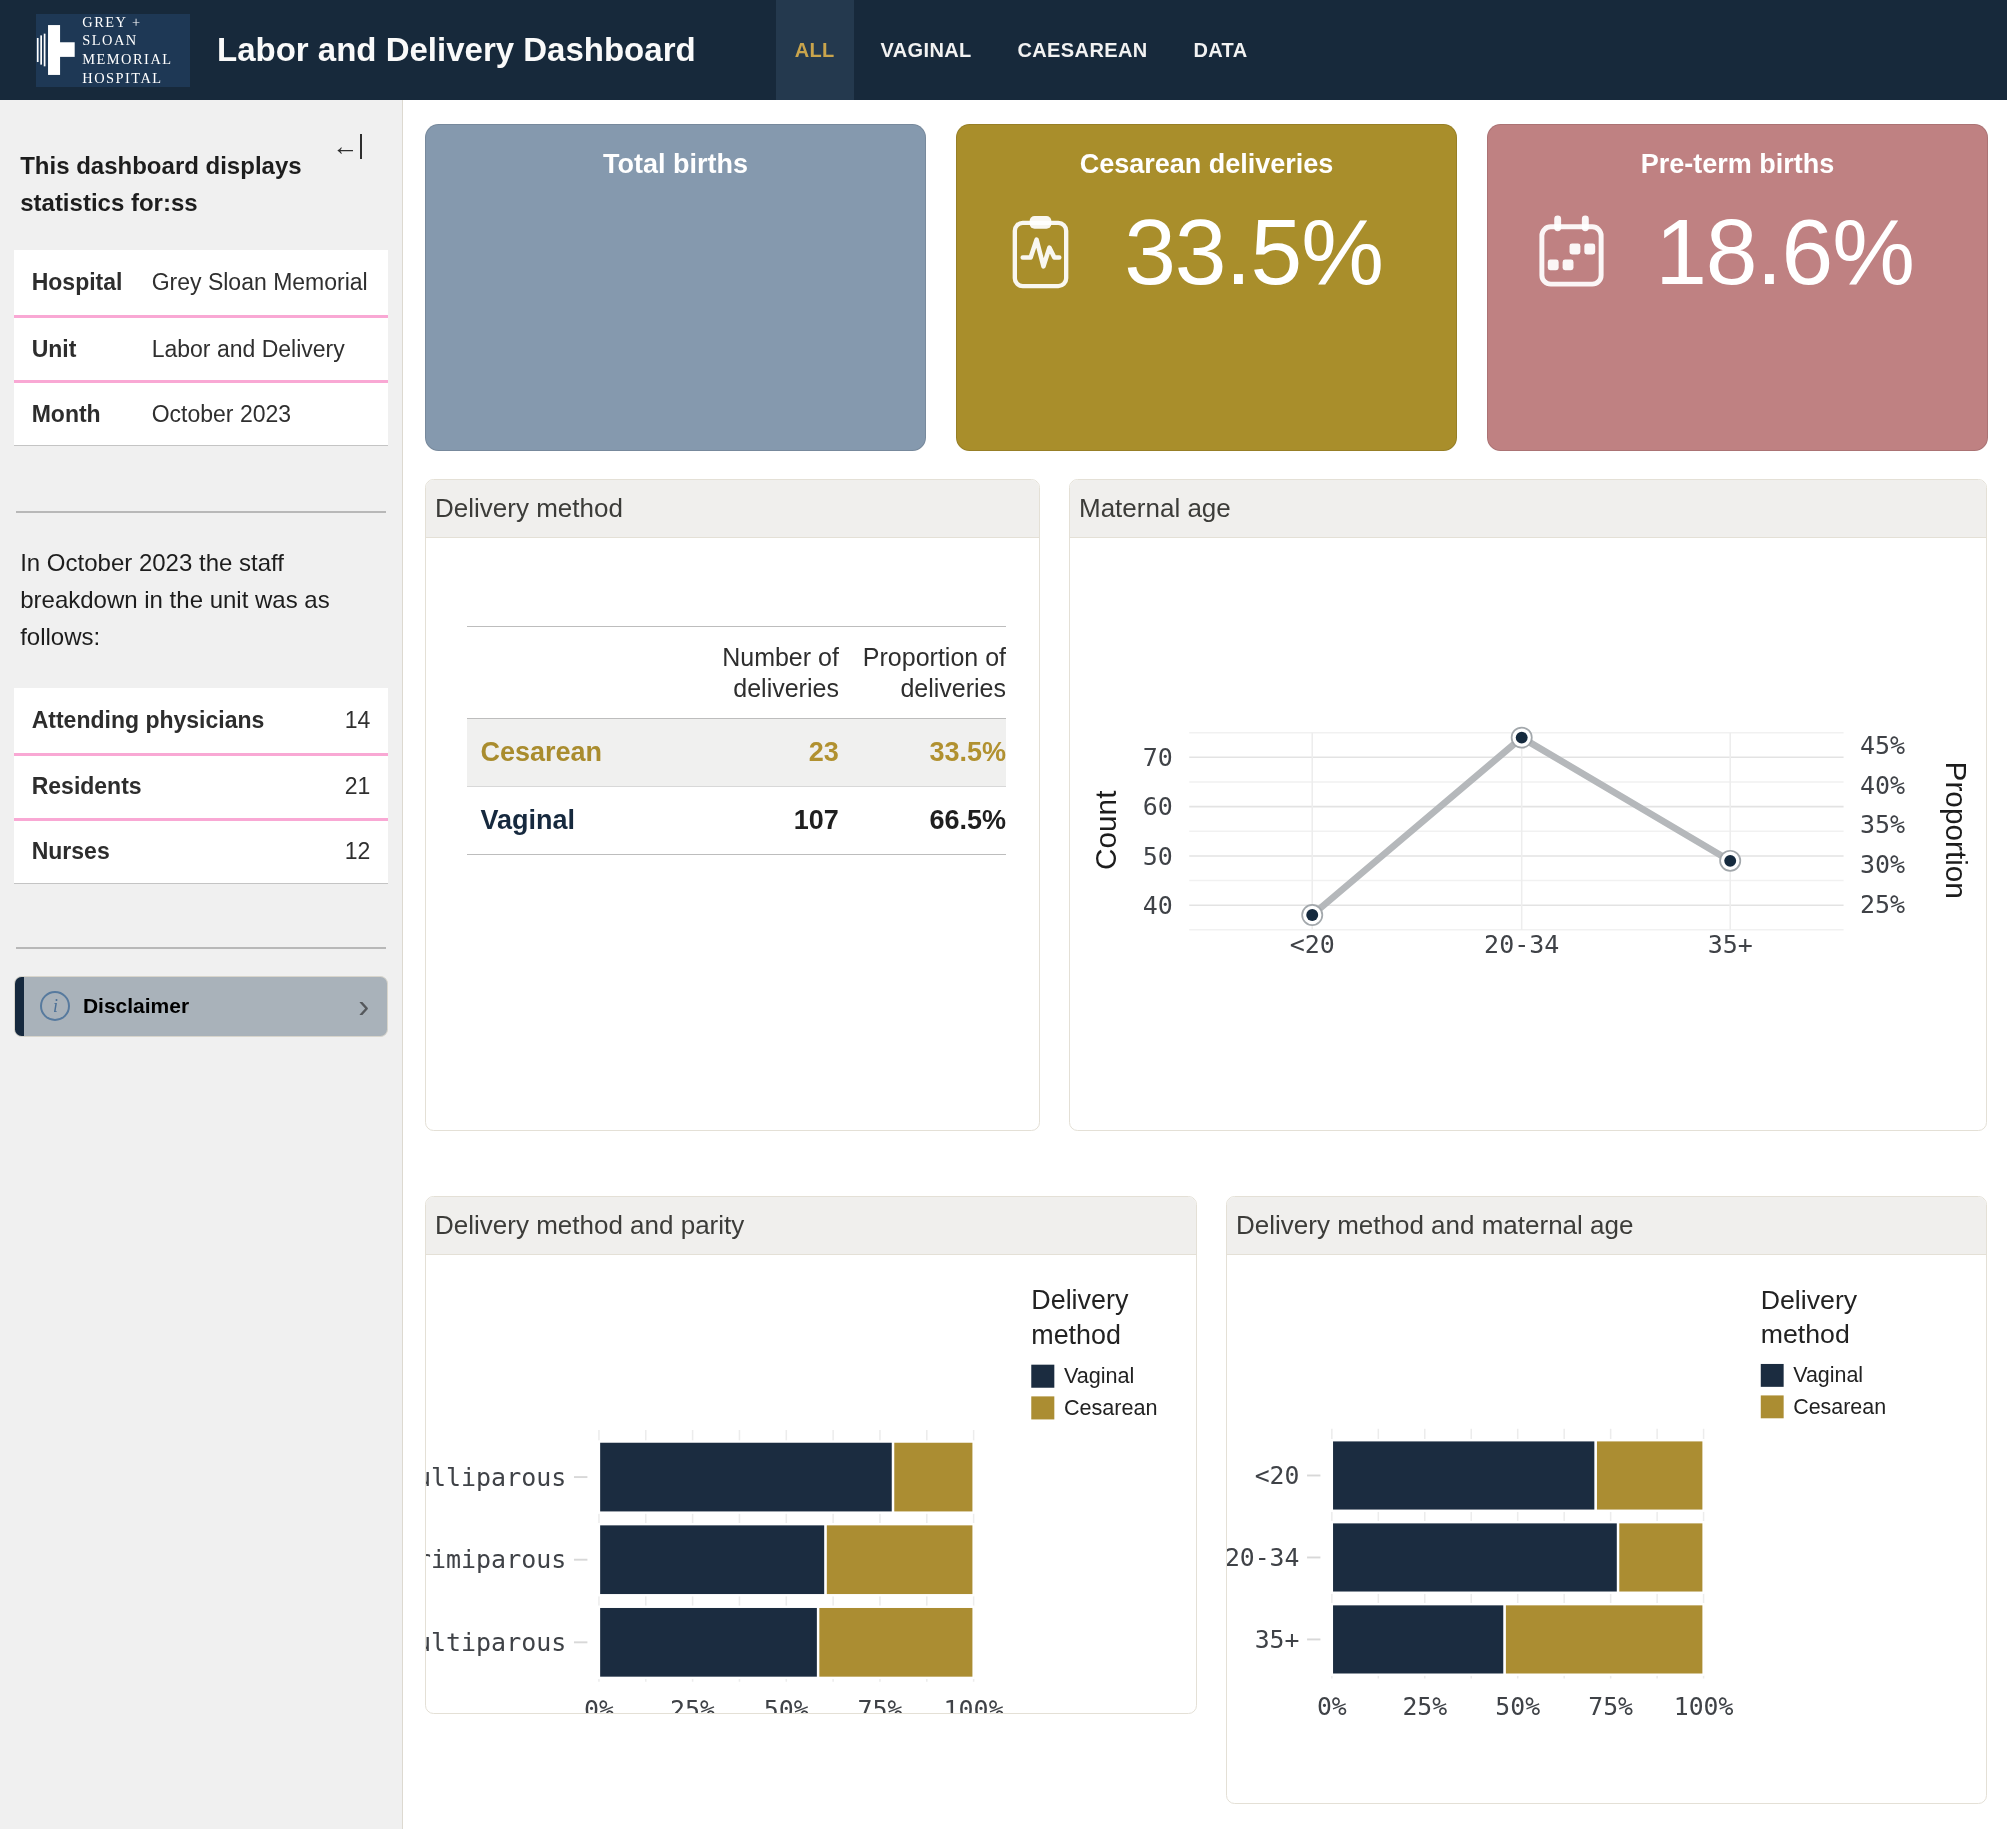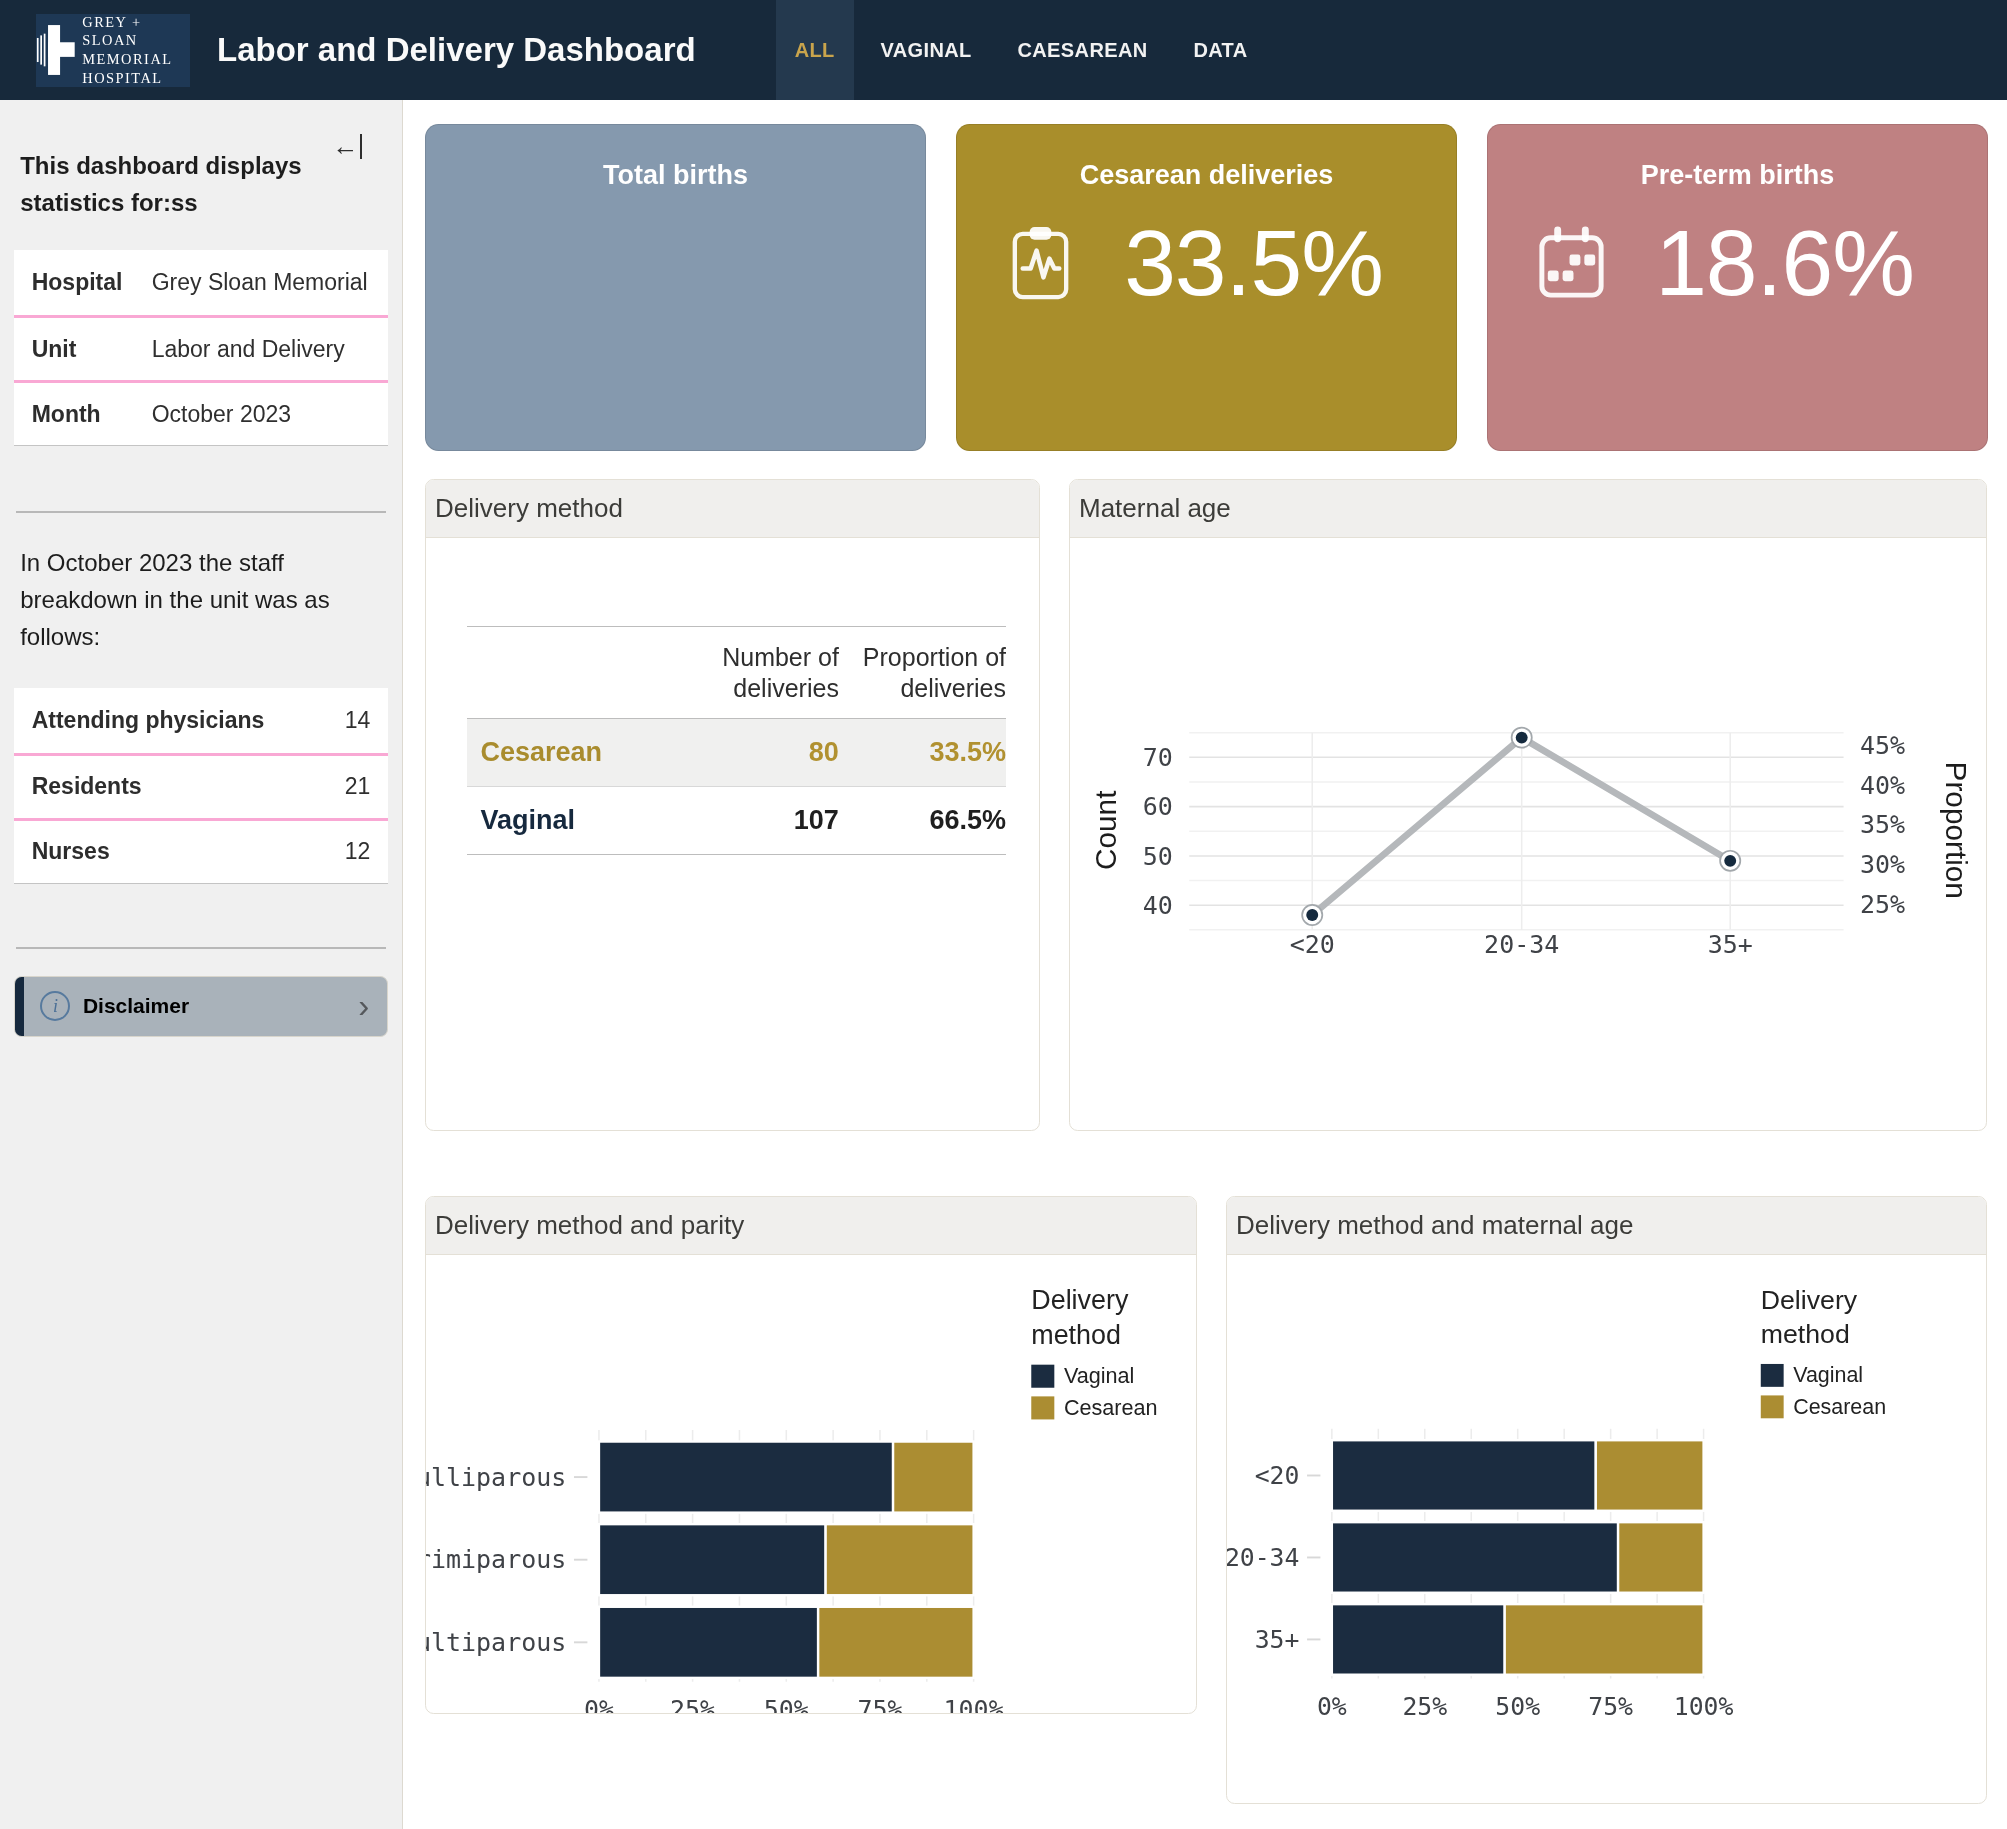--- a/index.html
+++ b/index.html
@@ -48,21 +48,21 @@
   .info-circle { width:30px; height:30px; border:2.4px solid #577a9e; border-radius:50%;
                  color:#4a6f96; font-family:"Liberation Serif", serif; font-style:italic;
                  font-size:18px; display:flex; align-items:center; justify-content:center;
                  margin-left:25px; flex:none; }
   .disclaimer .txt { font-size:21px; font-weight:700; color:#000000; margin-left:12.5px; }
   .disclaimer .chev { margin-left:auto; margin-right:17.3px; font-size:33px; color:#55585c; }
   
   .main { flex:1; background:#fff; padding:24px 0 0 22px; }
   .cards { display:flex; gap:30px; }
   .card { width:501px; height:327px; border-radius:13.4px; color:#fff;
-          border:1px solid rgba(0,0,0,.10); padding-top:35px; }
+          border:1px solid rgba(0,0,0,.10); padding-top:24px; }
   .card-title { text-align:center; font-size:27px; font-weight:700; }
   .card-body { display:flex; align-items:center; margin-top:19px; }
   .card-icon { margin-left:44px; flex:none; }
   .card-value { flex:1; text-align:center; font-size:93px; font-weight:400;
                 letter-spacing:-1px; margin-right:29px; }
   .row2 { display:flex; gap:29px; margin-top:28px; }
   .row3 { display:flex; gap:29px; margin-top:65px; }
   .panel { background:#fff; border:1.4px solid #e4e0d6; border-radius:8.6px; overflow:hidden; }
   .panel-head { height:58px; background:#f0efed; border-bottom:1.4px solid #e4e0d6;
                 display:flex; align-items:center; padding-left:9px;
@@ -209,21 +209,21 @@
           <thead>
             <tr>
               <th style="width:38%"></th>
               <th style="width:31%">Number of deliveries</th>
               <th style="width:31%">Proportion of deliveries</th>
             </tr>
           </thead>
           <tbody>
             <tr class="r-ces">
               <td class="c-lbl" style="color:#a98c2e">Cesarean</td>
-              <td style="color:#b19130">80</td>
+              <td style="color:#b19130">23</td>
               <td style="color:#b19130">33.5%</td>
             </tr>
             <tr class="r-vag">
               <td class="c-lbl" style="color:#16293e">Vaginal</td>
               <td style="color:#1f1f1f">107</td>
               <td style="color:#1f1f1f">66.5%</td>
             </tr>
           </tbody>
         </table>
       </div>

